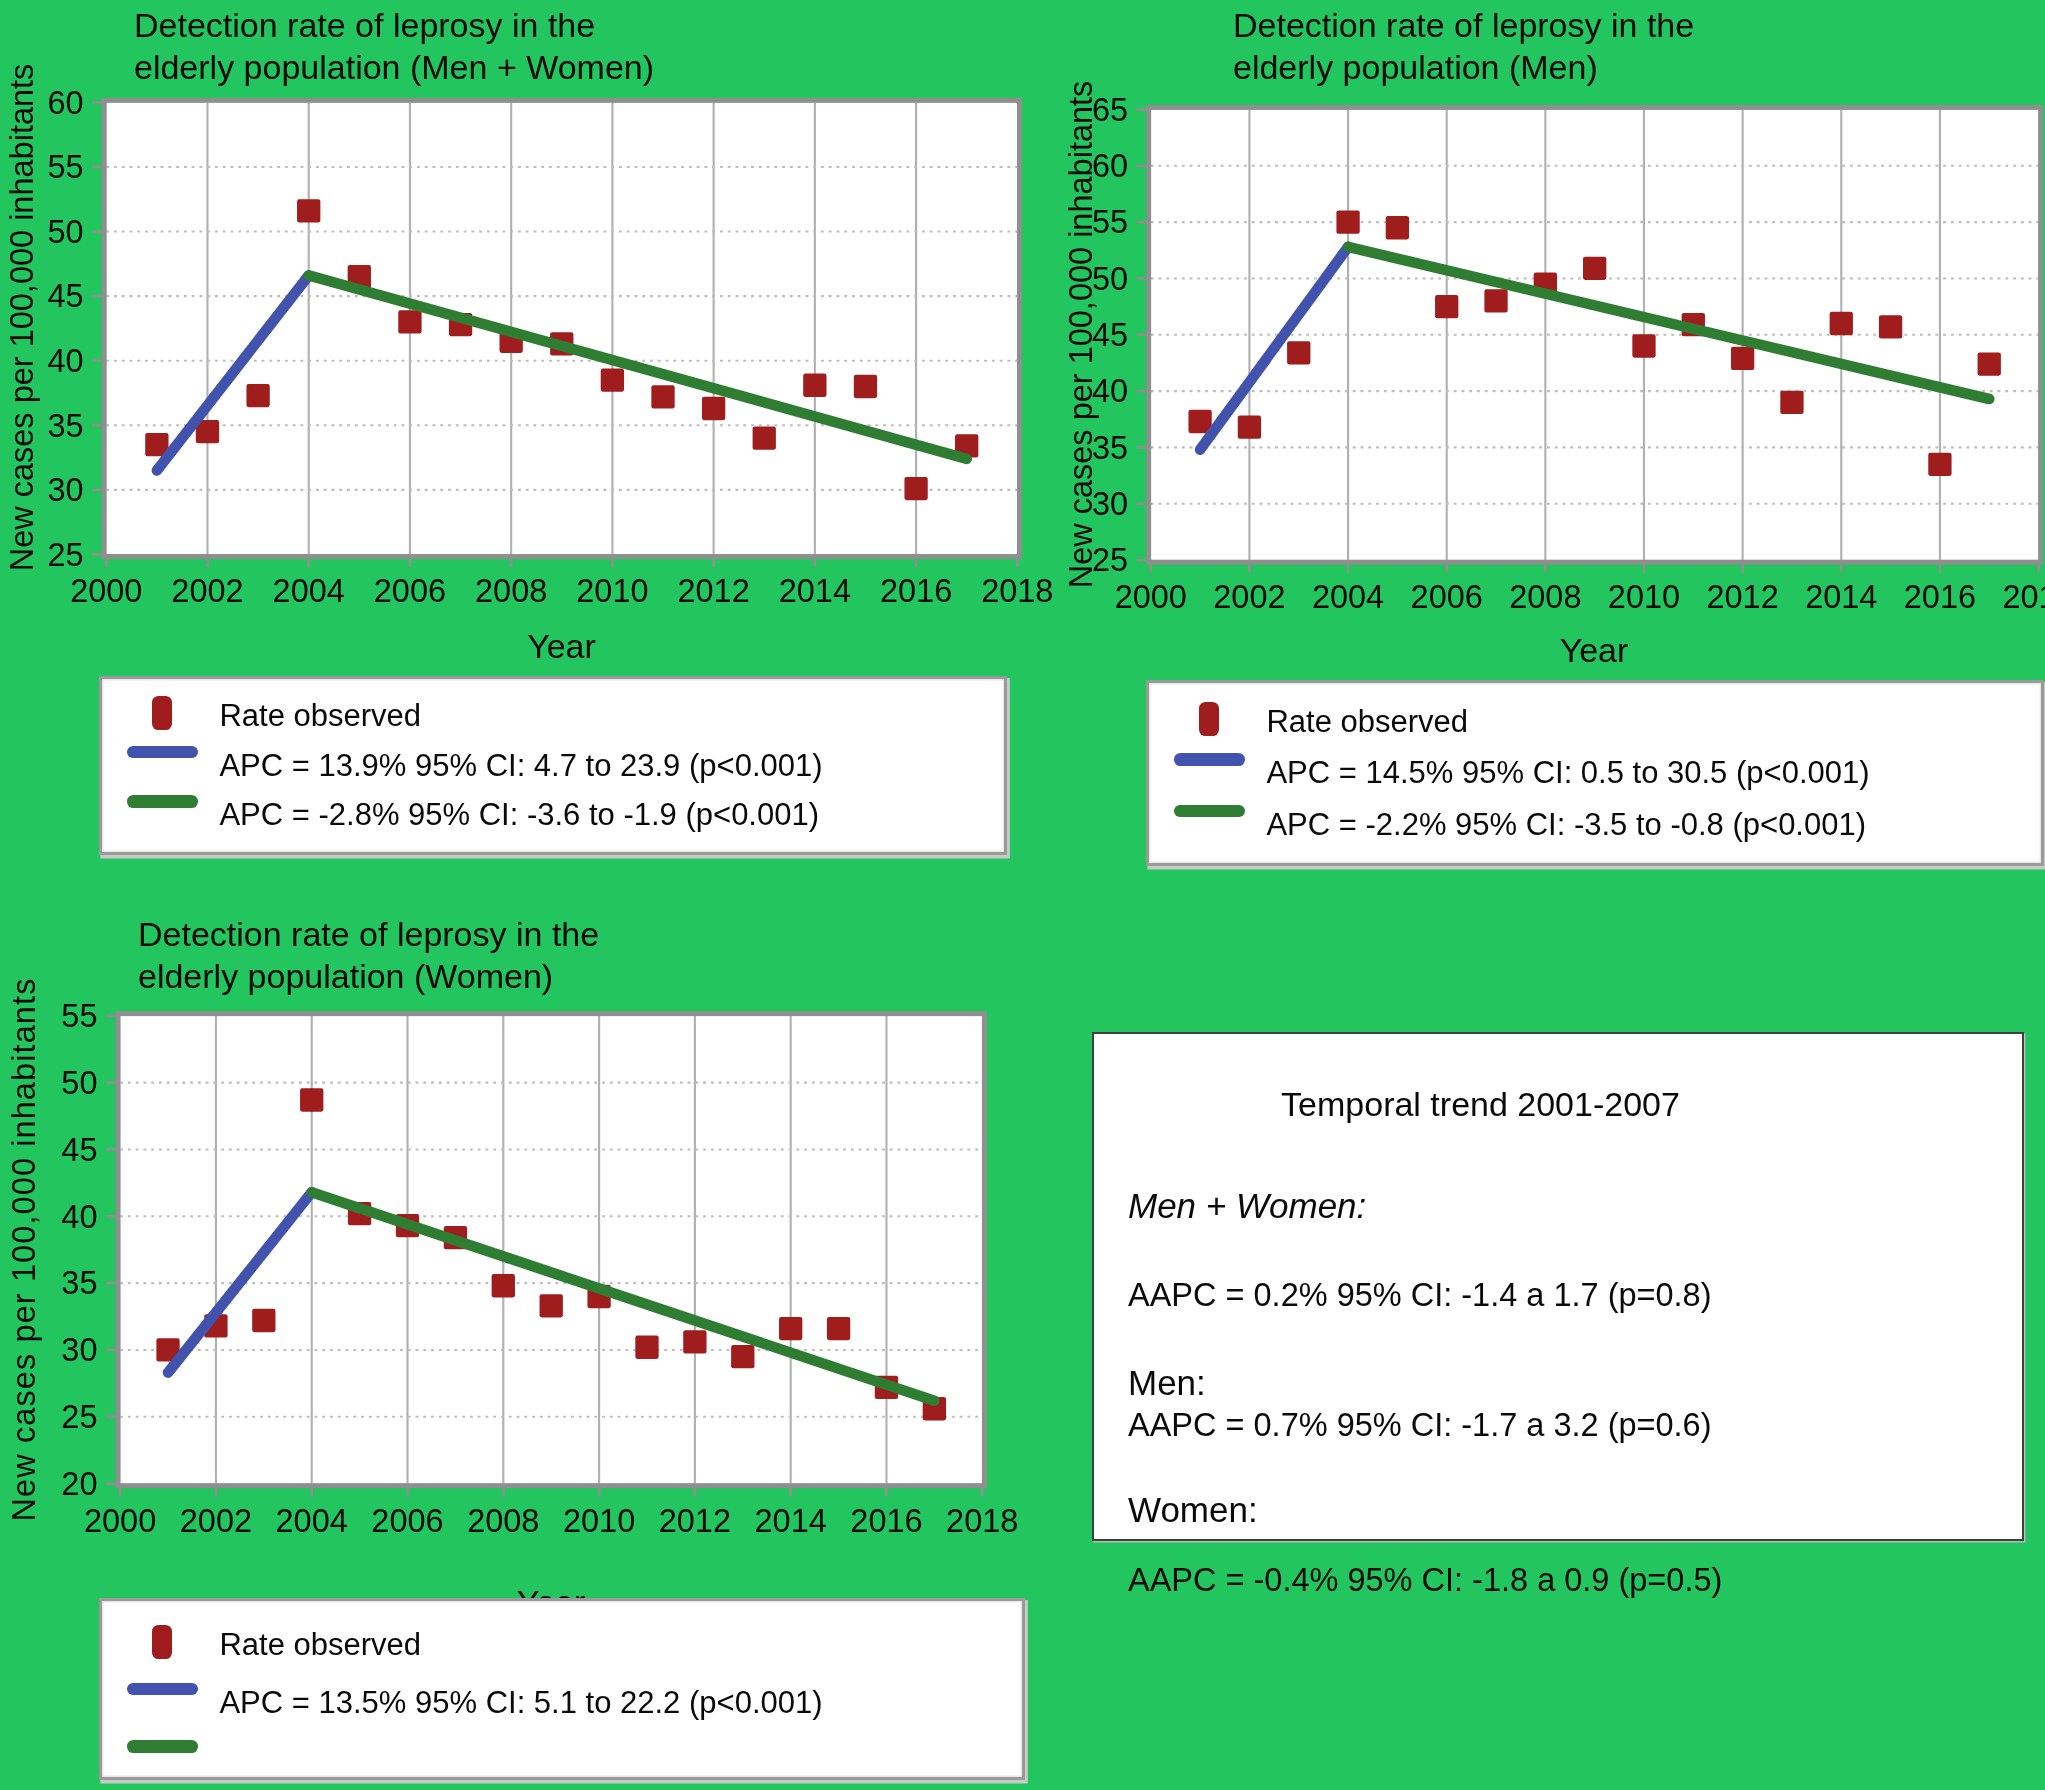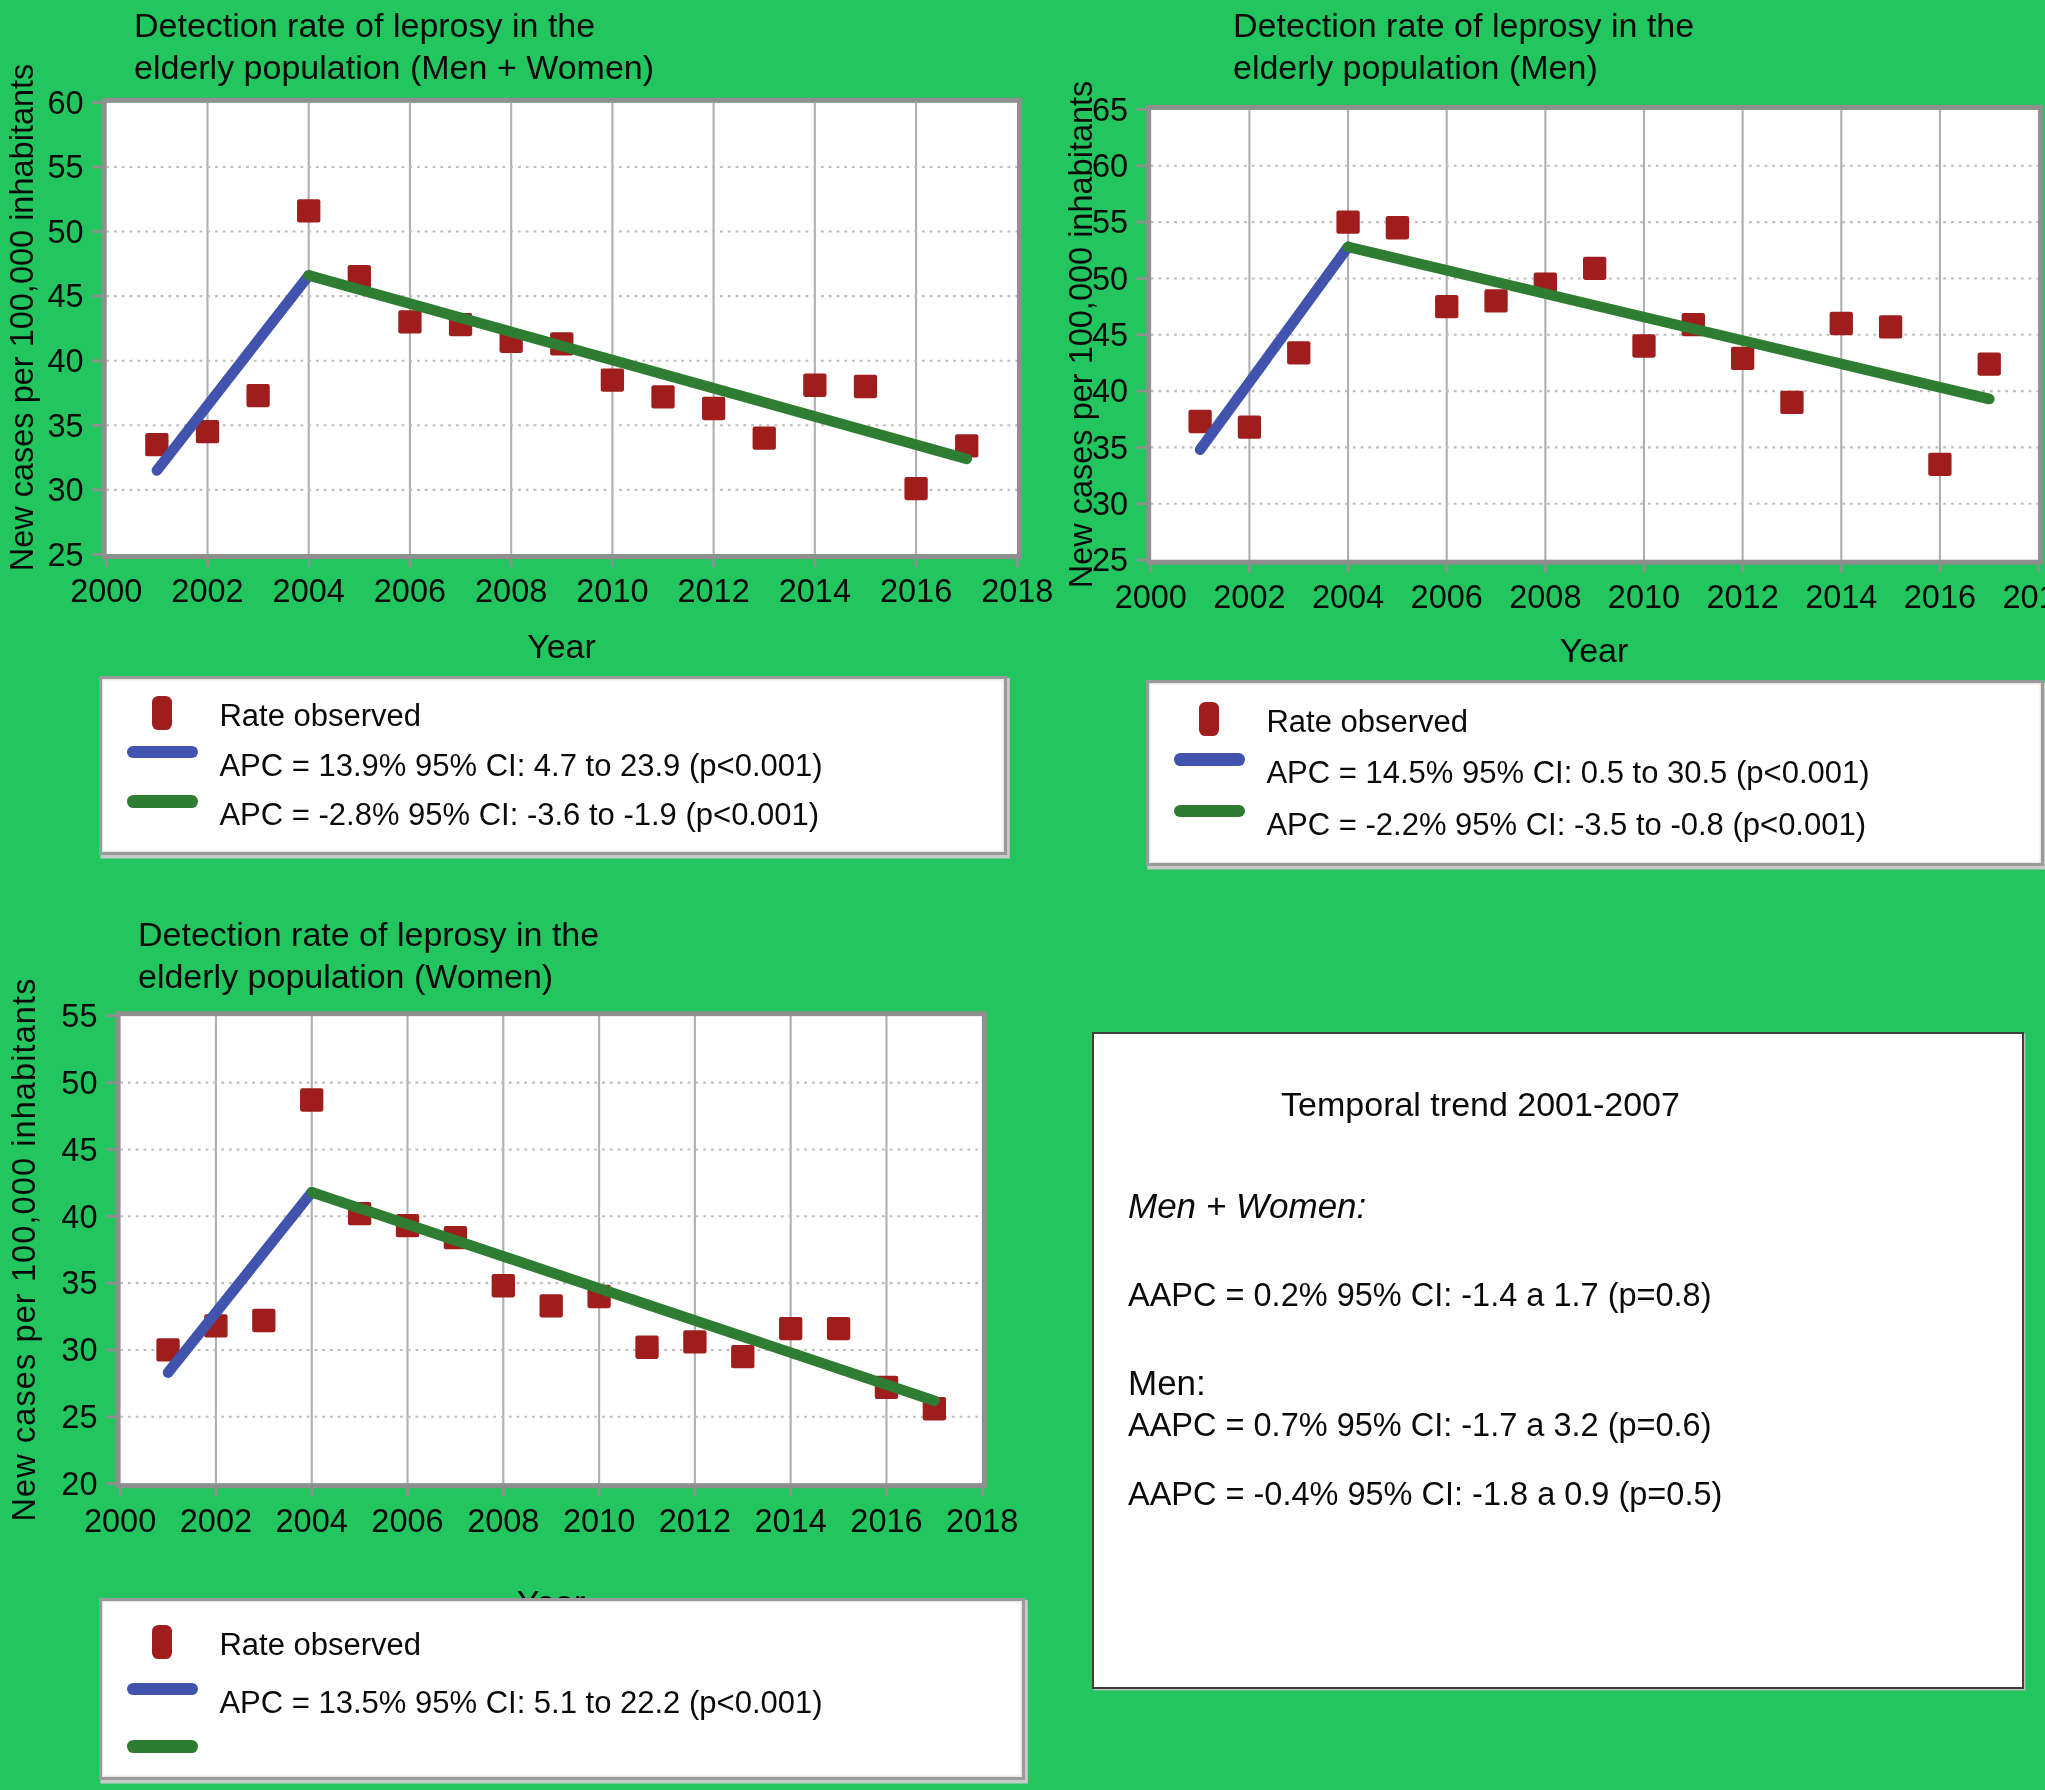--- a/index.html
+++ b/index.html
@@ -338,23 +338,24 @@
         </span>
       <span class="legend-text">APC = 13.5% 95% CI: 5.1 to 22.2 (p&lt;0.001)</span>
     </div>
     <div class="legend-row">
       <span class="swatch-cell">
           <span class="swatch-line" style="background: rgb(46, 125, 50);"></span>
         </span>
     </div>
   </div>
 
-  <div class="trend-box" style="left:1092px;top:1032px;width:932px;height:657px;">
+  <div class="trend-box" style="left:1092px;top:1032px;width:932px;height:509px;">
     <div class="trend-title">Temporal trend 2001-2007</div>
     <div class="trend-group mt-a">Men + Women:</div>
     <div class="trend-value mt-b">AAPC = 0.2% 95% CI: -1.4 a 1.7 (p=0.8)</div>
     <div class="trend-group mt-c">Men:</div>
     <div class="trend-value mt-d">AAPC = 0.7% 95% CI: -1.7 a 3.2 (p=0.6)</div>
+    <div class="trend-group mt-e">Women:</div>
     <div class="trend-value mt-f">AAPC = -0.4% 95% CI: -1.8 a 0.9 (p=0.5)</div>
   </div>
 
 </div>
 
 
 </body></html>

